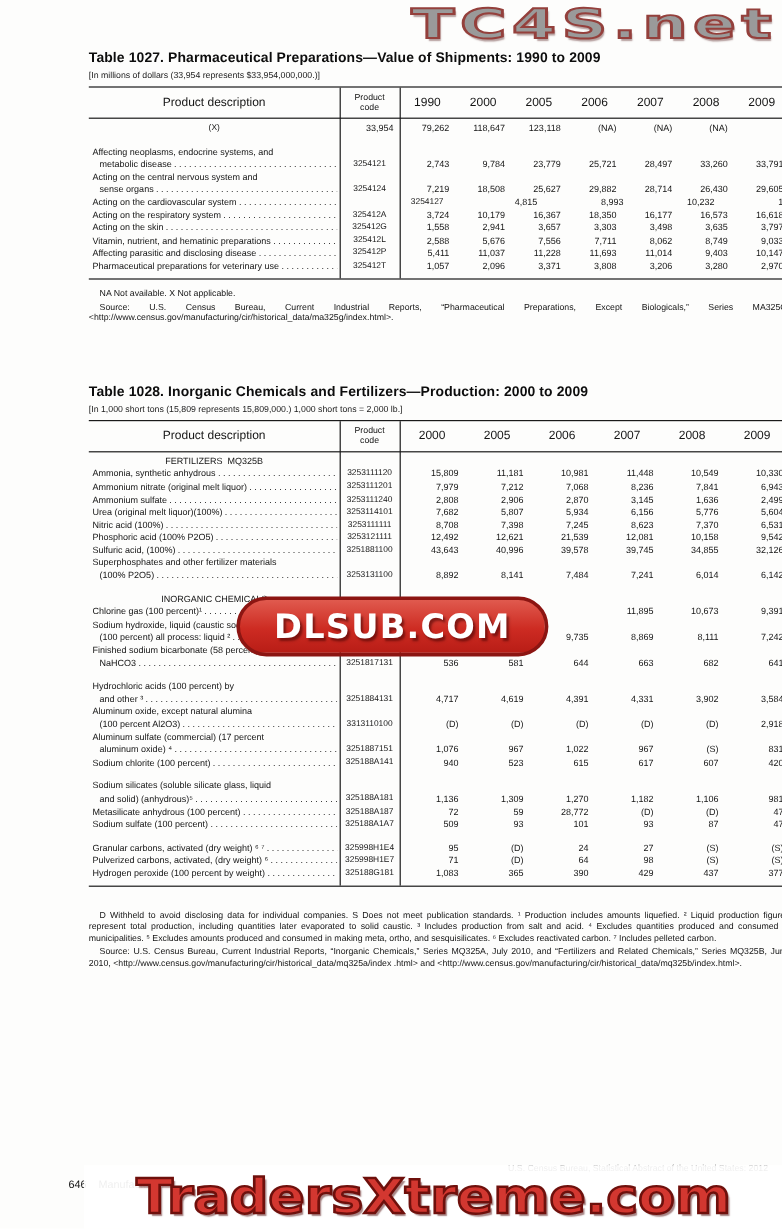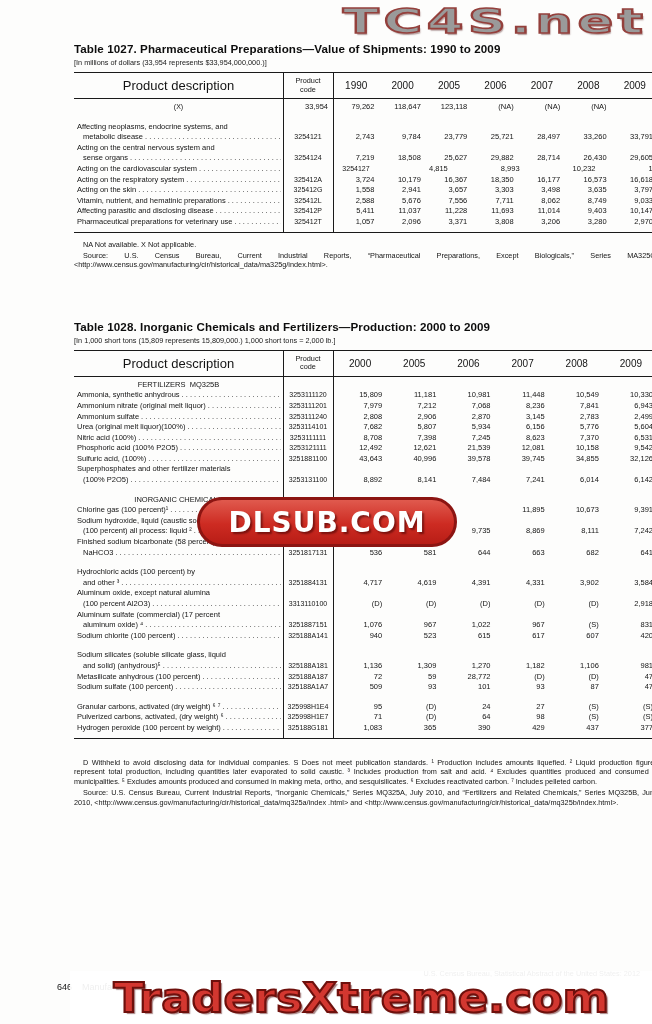--- a/index.html
+++ b/index.html
@@ -18,21 +18,21 @@
   
   .tbl {
     position:relative; margin-top:5px;
     border-top:1.4px solid #1a1a1a; border-bottom:1.4px solid #1a1a1a;
     font-size:7.5px; color:#141414;
   }
   .vline { position:absolute; top:0; bottom:0; width:1px; background:#1a1a1a; }
   .v1 { left:209px; } .v2 { left:259px; }
   .trow { display:grid; }
   .thead { border-bottom:1px solid #1a1a1a; min-height:26px; }
-  .th-desc { display:flex; align-items:center; justify-content:center; font-size:13px; }
+  .th-desc { display:flex; align-items:center; justify-content:center; font-size:10px; }
   .th-code { display:flex; flex-direction:column; align-items:center; justify-content:center; font-size:7.3px; line-height:8.6px; }
   .th-year { display:flex; align-items:center; justify-content:center; font-size:10px; }
   .tbody { padding:3px 0 4px; }
   .drow { align-items:end; }
   .td-desc { min-width:0; overflow:hidden; }
   .dline { display:flex; line-height:10.6px; padding-left:3px; overflow:hidden; }
   .dline.cont { padding-left:9px; }
   .ind .dline { padding-left:8px; }
   .ind .dline.cont { padding-left:13px; }
   .dtext { white-space:pre; font-size:7.5px; }
@@ -324,21 +324,21 @@
                 <div class="dline">
                   <div class="dtext">Ammonium sulfate</div>
                   <div class="leader"></div>
                 </div>
               </div>
               <div class="td-code">3253111240</div>
               <div class="td-val">2,808</div>
               <div class="td-val">2,906</div>
               <div class="td-val">2,870</div>
               <div class="td-val">3,145</div>
-              <div class="td-val">2,783</div>
+              <div class="td-val">1,636</div>
               <div class="td-val">2,499</div>
             </div>
             <div class="trow drow" style="grid-template-columns: 209px 50px repeat(6, 1fr);">
               <div class="td-desc">
                 <div class="dline">
                   <div class="dtext">Urea (original melt liquor)(100%)</div>
                   <div class="leader"></div>
                 </div>
               </div>
               <div class="td-code">3253114101</div>

